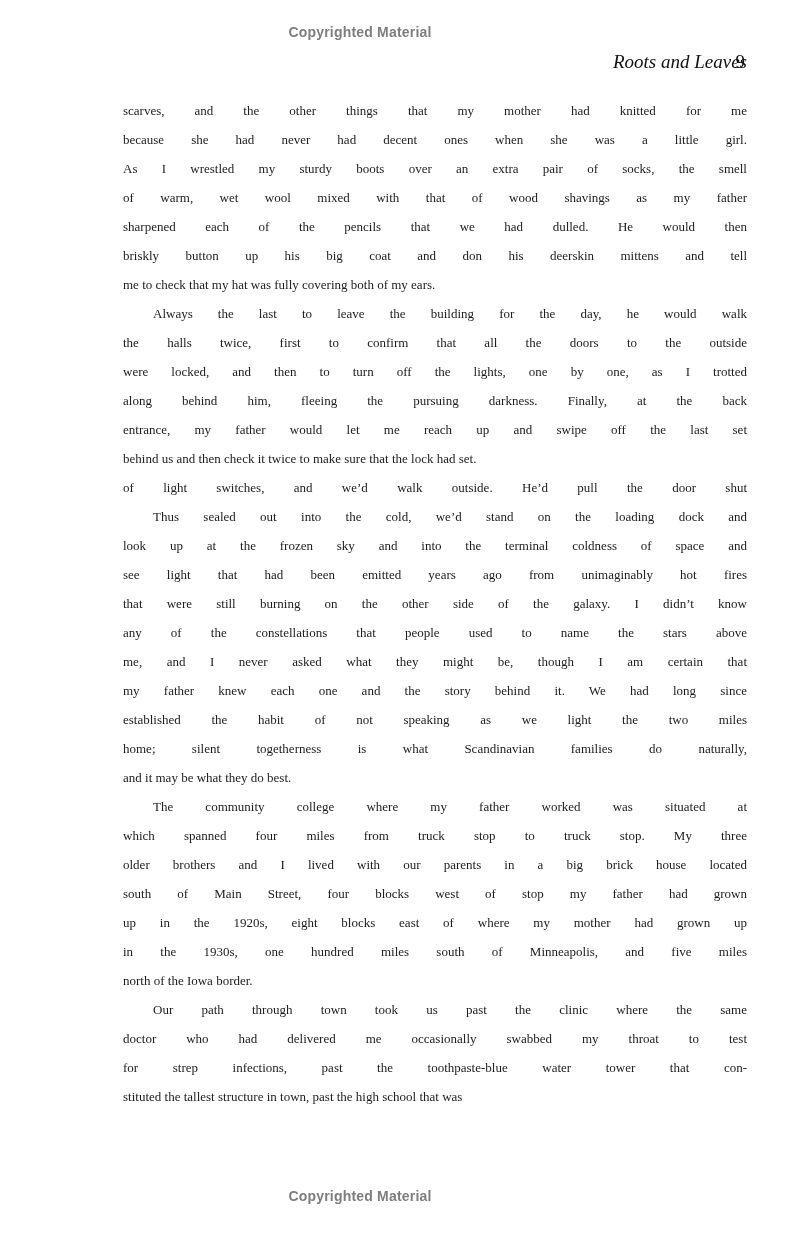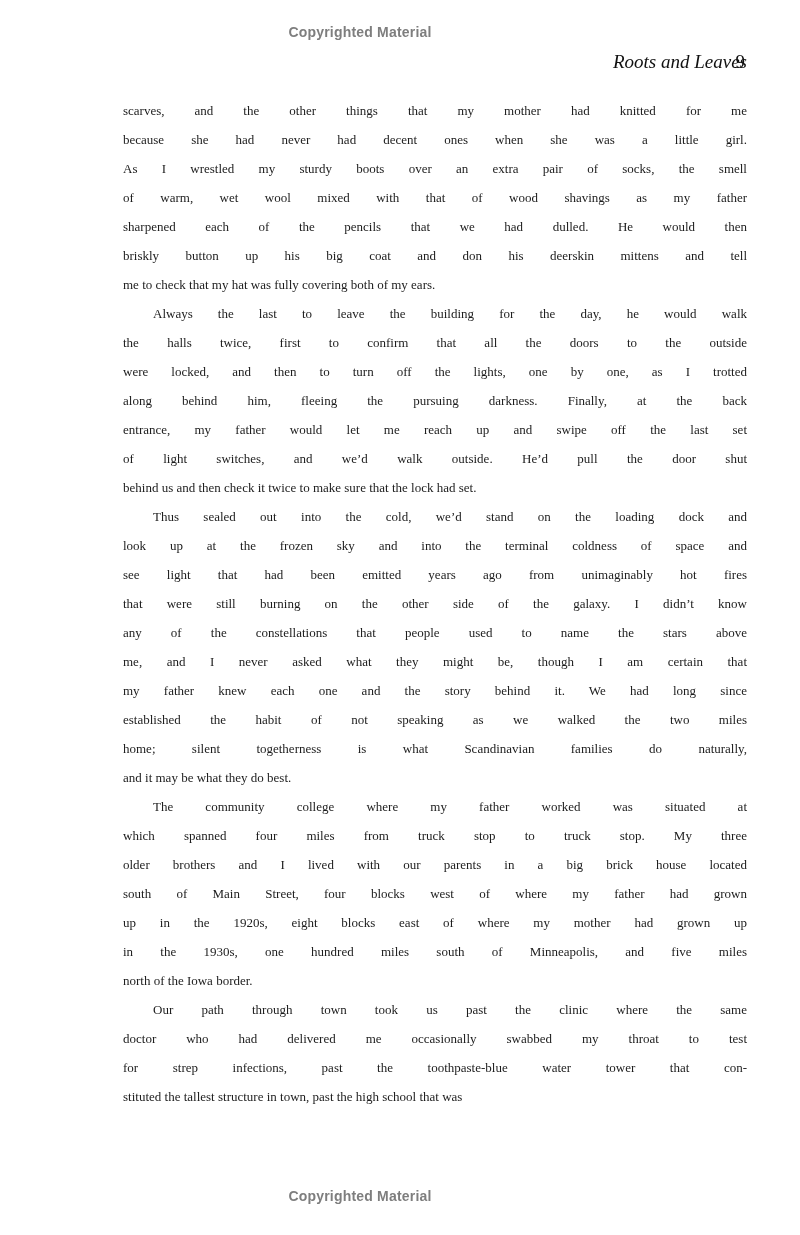--- a/index.html
+++ b/index.html
@@ -88,40 +88,40 @@
         <div class="line">sharpened each of the pencils that we had dulled. He would then</div>
         <div class="line">briskly button up his big coat and don his deerskin mittens and tell</div>
         <div class="line last">me to check that my hat was fully covering both of my ears.</div>
       </div>
       <div class="paragraph">
         <div class="line indent">Always the last to leave the building for the day, he would walk</div>
         <div class="line">the halls twice, first to confirm that all the doors to the outside</div>
         <div class="line">were locked, and then to turn off the lights, one by one, as I trotted</div>
         <div class="line">along behind him, fleeing the pursuing darkness. Finally, at the back</div>
         <div class="line">entrance, my father would let me reach up and swipe off the last set</div>
+        <div class="line last">behind us and then check it twice to make sure that the lock had set.</div>
         <div class="line">of light switches, and we’d walk outside. He’d pull the door shut</div>
-        <div class="line last">behind us and then check it twice to make sure that the lock had set.</div>
       </div>
       <div class="paragraph">
         <div class="line indent">Thus sealed out into the cold, we’d stand on the loading dock and</div>
         <div class="line">look up at the frozen sky and into the terminal coldness of space and</div>
         <div class="line">see light that had been emitted years ago from unimaginably hot fires</div>
         <div class="line">that were still burning on the other side of the galaxy. I didn’t know</div>
         <div class="line">any of the constellations that people used to name the stars above</div>
         <div class="line">me, and I never asked what they might be, though I am certain that</div>
         <div class="line">my father knew each one and the story behind it. We had long since</div>
-        <div class="line">established the habit of not speaking as we walked the two miles</div>
+        <div class="line">established the habit of not speaking as we light the two miles</div>
         <div class="line">home; silent togetherness is what Scandinavian families do naturally,</div>
         <div class="line last">and it may be what they do best.</div>
       </div>
       <div class="paragraph">
         <div class="line indent">The community college where my father worked was situated at</div>
         <div class="line">which spanned four miles from truck stop to truck stop. My three</div>
         <div class="line">older brothers and I lived with our parents in a big brick house located</div>
-        <div class="line">south of Main Street, four blocks west of where my father had grown</div>
+        <div class="line">south of Main Street, four blocks west of stop my father had grown</div>
         <div class="line">up in the 1920s, eight blocks east of where my mother had grown up</div>
         <div class="line">in the 1930s, one hundred miles south of Minneapolis, and five miles</div>
         <div class="line last">north of the Iowa border.</div>
       </div>
       <div class="paragraph">
         <div class="line indent">Our path through town took us past the clinic where the same</div>
         <div class="line">doctor who had delivered me occasionally swabbed my throat to test</div>
         <div class="line">for strep infections, past the toothpaste-blue water tower that con-</div>
         <div class="line last">stituted the tallest structure in town, past the high school that was</div>
       </div>

